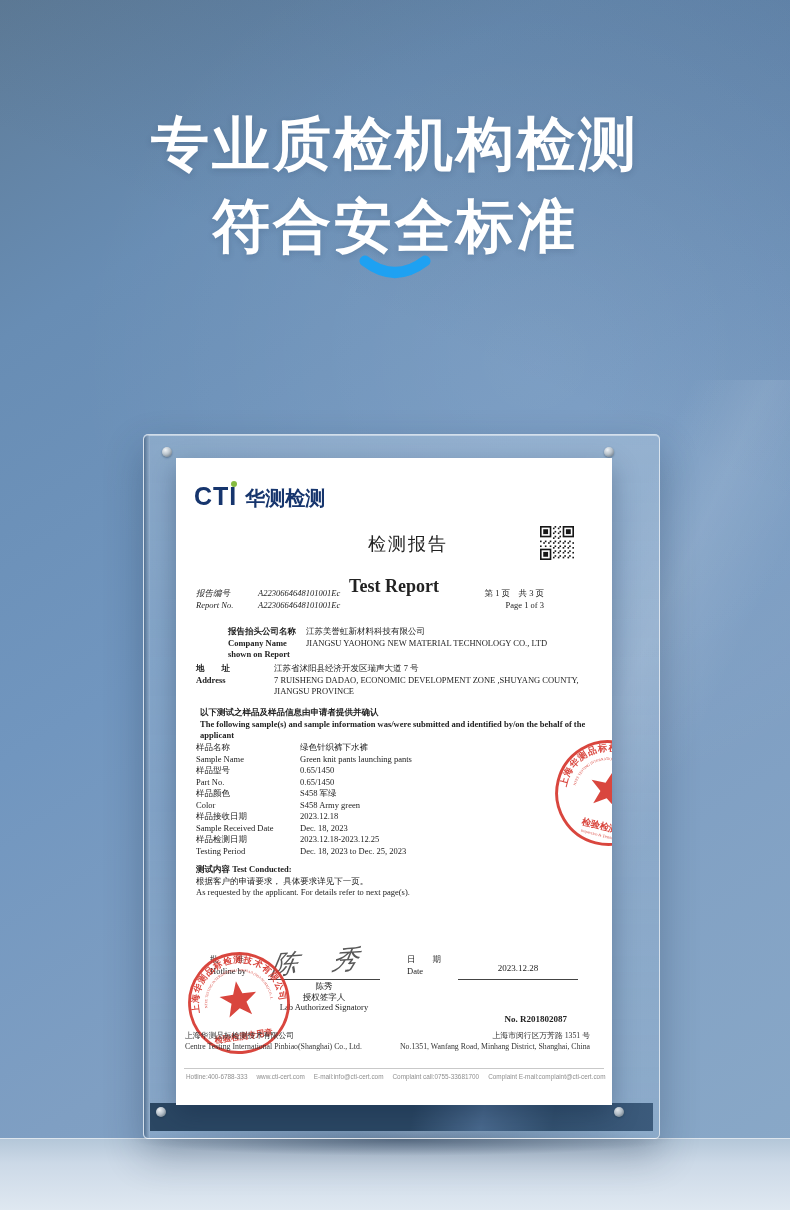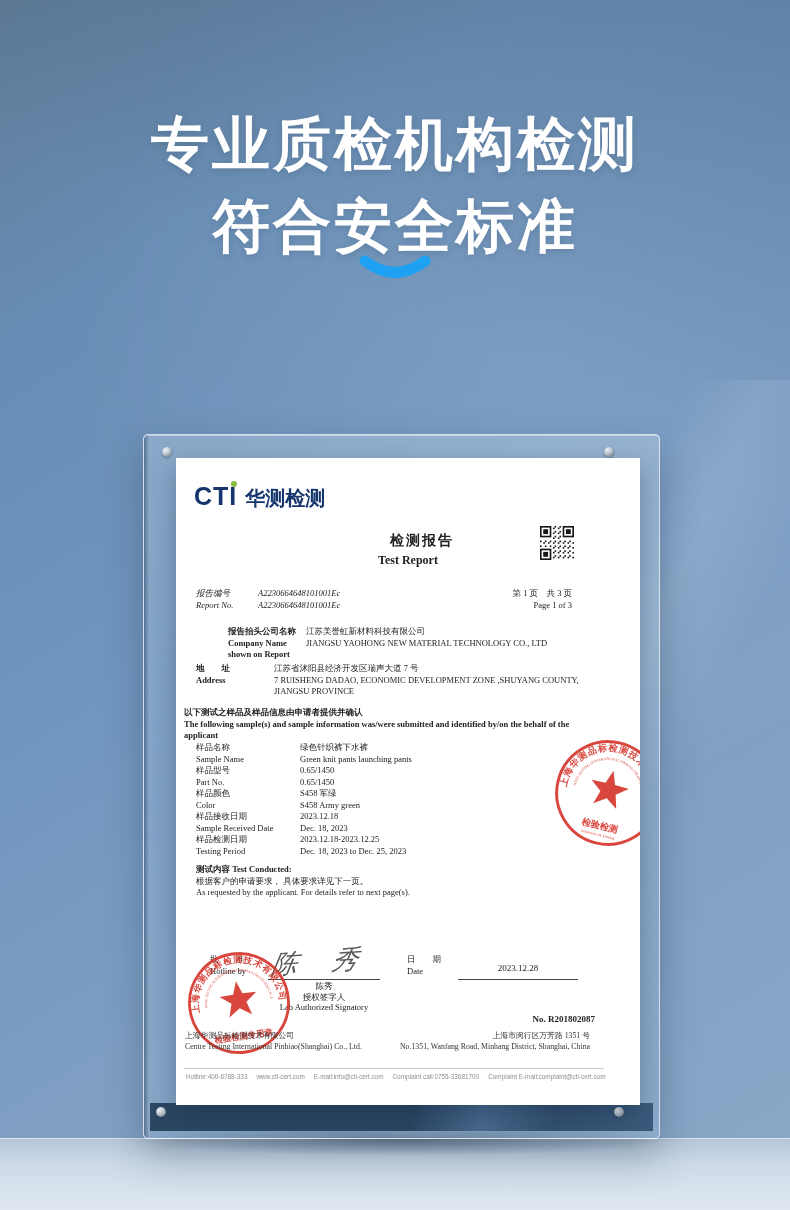--- a/index.html
+++ b/index.html
@@ -37,42 +37,42 @@
   .glass-band{position:absolute;left:6px;right:6px;bottom:7px;height:28px;
     background:linear-gradient(100deg,#2b4763 52%,#4a6a8e 66%,#33516f 80%,#3c5b7c);}
   .screw{position:absolute;width:10px;height:10px;border-radius:50%;
     background:radial-gradient(circle at 35% 30%, #f2f6f9, #bcc6cf 45%, #7e8b96 78%, #5c6975);
     box-shadow:0 1px 2px rgba(20,40,60,.4);}
   .screw.tl{left:18px;top:12px;}.screw.tr{left:460px;top:12px;}
   .screw.bl{left:12px;top:672px;}.screw.br{left:470px;top:672px;}
   
   .paper{position:absolute;left:176px;top:458px;width:436px;height:647px;background:#fff;
     overflow:hidden;color:#222;font-family:"Liberation Serif","DejaVu Serif",serif;
-    box-shadow:0 10px 24px rgba(18,38,66,.35);padding-left:28px;}
+    box-shadow:0 10px 24px rgba(18,38,66,.35);}
   .abs{position:absolute;}
   .logo{left:18px;top:26px;display:flex;align-items:flex-end;gap:8px;}
   .logo-cti{position:relative;font-family:"Liberation Sans",sans-serif;font-weight:bold;
     font-size:25px;line-height:1;color:#16356d;letter-spacing:1px;}
   .logo-dot{position:absolute;top:-3px;right:0px;width:6px;height:6px;border-radius:50%;background:#85bb40;}
   .logo-cn{font-size:20px;font-weight:bold;color:#16356d;line-height:1.05;}
   .rtitle{left:0;top:74px;width:100%;text-align:center;}
-  .rtitle .cn{font-size:14px;font-weight:bold;letter-spacing:2px;margin-left:28px;}
-  .rtitle .en{font-size:12px;font-weight:bold;margin-top:3px;font-family:Liberation Serif, serif;}
+  .rtitle .cn{font-size:18px;font-weight:normal;letter-spacing:2px;margin-left:28px;}
+  .rtitle .en{font-size:18px;font-weight:bold;margin-top:20px;font-family:Liberation Serif, serif;}
   .qr{left:364px;top:68px;width:34px;height:34px;}
   .t{font-size:8.5px;line-height:11.5px;}
   .b{font-weight:bold;}
   .repno{left:20px;top:130px;display:flex;font-style:italic;}
   .repno .lab{width:62px;}
   .paging{right:68px;top:130px;text-align:right;font-family:Liberation Serif, serif;}
   .cols{display:flex;}
   .company{left:20px;top:168px;width:400px;margin-left:32px;}
   .company .lab{width:78px;}
   .addr{left:20px;top:205px;width:400px;}
   .addr .lab{width:78px;}
-  .intro{left:8px;top:249px;width:394px;}
+  .intro{left:24px;top:249px;width:394px;}
   .samples{left:20px;top:284px;width:400px;}
   .srow{display:flex;}
   .srow .lab{width:104px;}
   .conducted{left:20px;top:406px;width:400px;}
   .stamp{pointer-events:none;opacity:.92;}
   .stamp-right{left:377px;top:280px;width:110px;height:110px;transform:rotate(14deg);}
   .stamp-left{left:10px;top:492px;width:106px;height:106px;transform:rotate(-8deg);}
   .app-label{left:34px;top:496px;text-align:left;}
   .sig-script{left:96px;top:486px;font-size:26px;color:#3c3c3c;letter-spacing:14px;
     font-style:italic;transform:rotate(-4deg) skewX(-14deg);opacity:.85;white-space:nowrap;}

